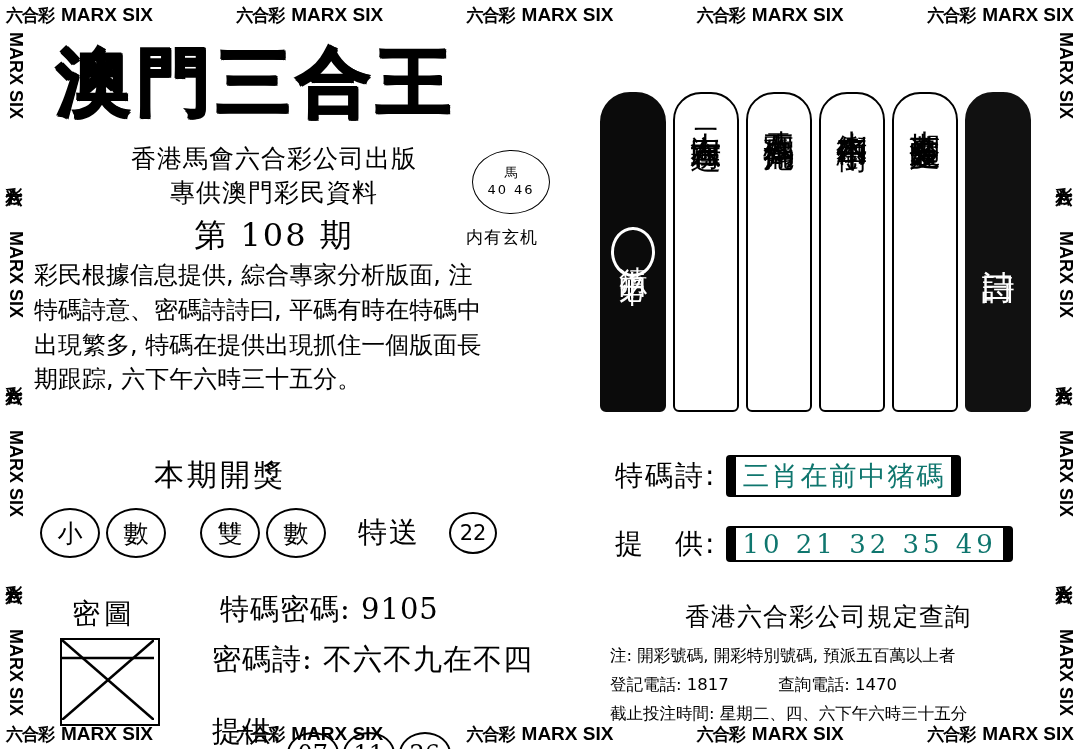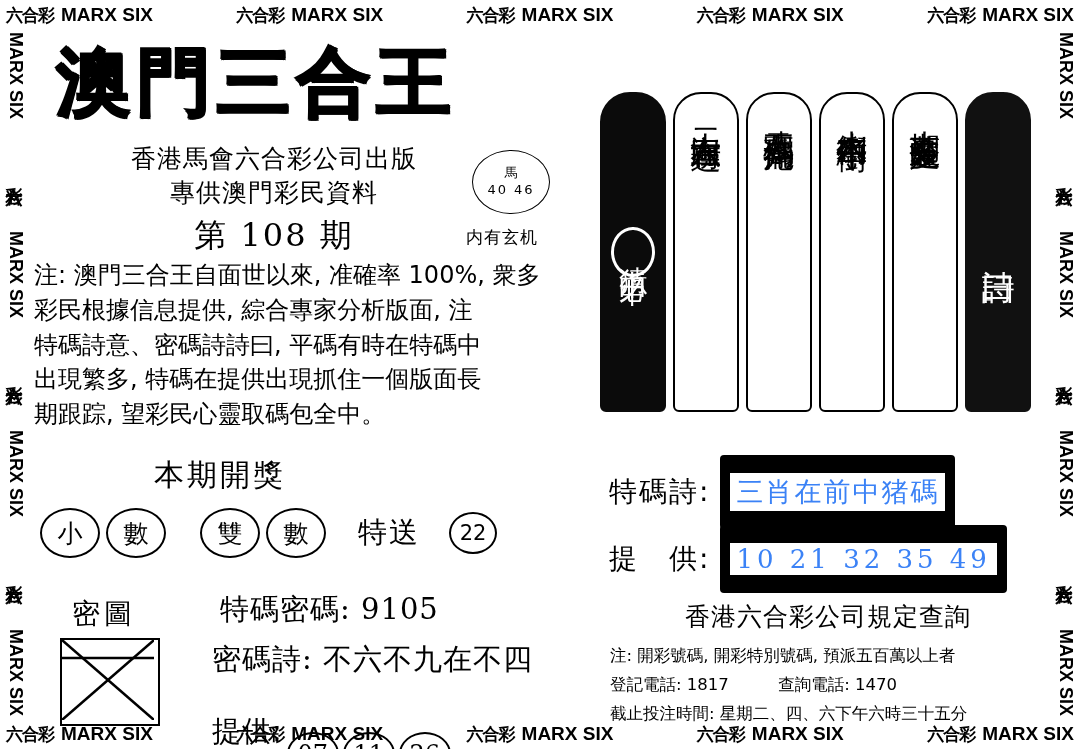--- a/index.html
+++ b/index.html
@@ -316,41 +316,41 @@
   .tablet.ink .txt {
     font-size: 28px;
     letter-spacing: 4px;
     color: #fff;
   }
 
   .te-ma-row, .gong-row {
     position: absolute;
     display: flex;
     align-items: center;
-    left: 9px;
+    left: 15px;
   }
   .te-ma-row { top: 425px; }
   .gong-row { top: 495px; }
   .row-label {
     font-size: 28px;
     letter-spacing: 2px;
     margin-right: 10px;
     white-space: nowrap;
   }
   .smudge {
     background:
       radial-gradient(circle at 20% 40%, #000 0 40%, transparent 41%),
       radial-gradient(circle at 60% 60%, #000 0 35%, transparent 36%),
       radial-gradient(circle at 85% 35%, #000 0 32%, transparent 33%),
       linear-gradient(90deg, #2a2a2a, #7a7a7a 60%, #bdbdbd);
     display: flex;
     align-items: center;
-    padding: 18px 10px;
+    padding: 2px 10px;
     border-radius: 4px;
-    color: #3b82f6;
+    color: #0f766e;
   }
   .smudge .inner {
     font-size: 27px;
     letter-spacing: 2px;
     background: #fff;
     padding: 1px 6px;
     white-space: nowrap;
   }
   .smudge.nums .inner {
     font-family: "DejaVu Serif", serif;
@@ -459,25 +459,24 @@
     <div class="pub-line2">專供澳門彩民資料</div>
     <div class="issue-line">第 108 期</div>
 
     <div class="horse-stamp">
       <span>馬</span>
       <span class="num">40 46</span>
     </div>
     <div class="stamp-note">内有玄机</div>
 
     <div class="note-block">
-      <div class="ln">注: 澳門三合王自面世以來, 准確率 100%, 衆多</div>
       <div class="ln indent">彩民根據信息提供, 綜合專家分析版面, 注</div>
       <div class="ln indent">特碼詩意、密碼詩詩曰, 平碼有時在特碼中</div>
       <div class="ln indent">出現繁多, 特碼在提供出現抓住一個版面長</div>
-      <div class="ln indent">期跟踪, 望彩民心靈取碼包全中。</div>
+      <div class="ln indent">期跟踪, 六下午六時三十五分。</div>
     </div>
 
     <div class="draw-header">本期開獎</div>
 
     <div class="ball-row">
       <div class="ball">小</div>
       <div class="ball">數</div>
       <div class="gap"></div>
       <div class="ball">雙</div>
       <div class="ball">數</div>

